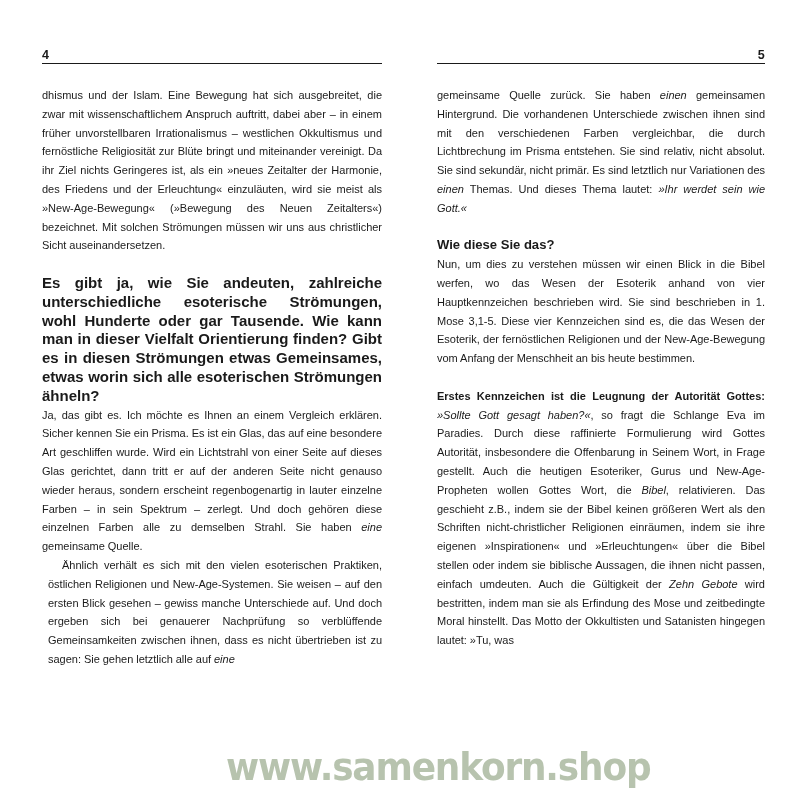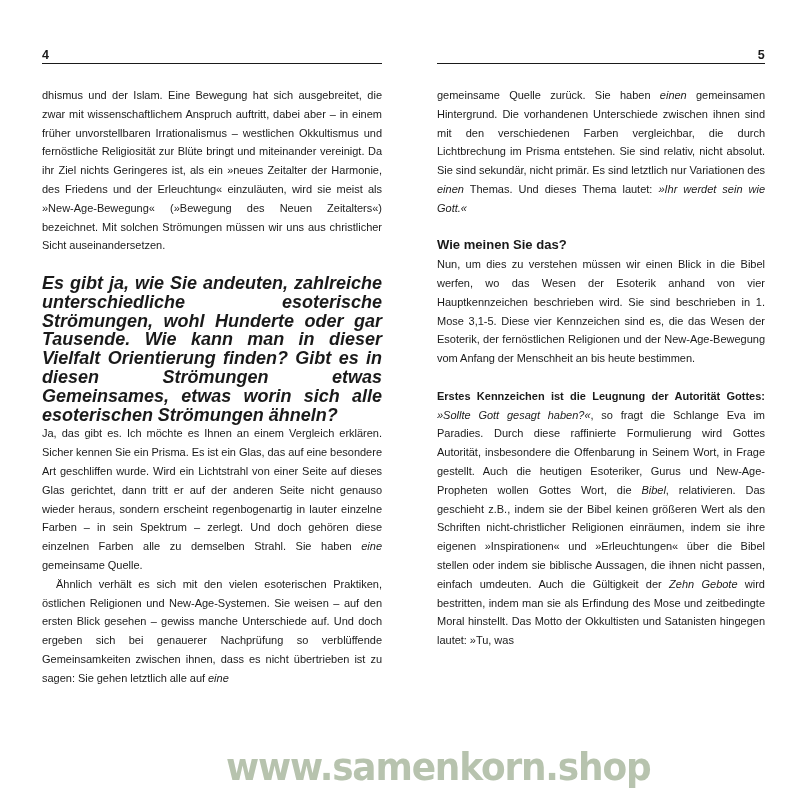--- a/index.html
+++ b/index.html
@@ -75,32 +75,32 @@
     font-size: 11px;
     line-height: 18.8px;
     text-align: justify;
     text-justify: inter-word;
     hyphens: manual;
     word-spacing: -0.1px;
     letter-spacing: -0.01px;
   }
   p.para + p.para.cont {
     text-indent: 14px;
+    margin-left: 6px;
   }
 
   p.para.gap-after { margin-bottom: 18.8px; }
 
   p.question {
     font-weight: 700;
     margin: 0;
-    font-size: 18px;
+    font-size: 15px;
     line-height: 18.8px;
     text-align: justify;
     word-spacing: -0.2px;
-    font-style: italic;
   }
 
   p.heading {
     font-weight: 700;
     margin: 0;
     font-size: 13.05px;
     line-height: 18.8px;
     text-align: left;
   }
 
@@ -158,21 +158,21 @@
 
     <div class="running-head right">
       <span class="folio">5</span>
       <div class="head-rule"></div>
     </div>
 
     <div class="column">
 
       <p class="para gap-after nostretch"><span>gemeinsame Quelle zurück. Sie haben </span><em class="it">einen</em><span> gemeinsamen Hintergrund. Die vorhandenen Unterschiede zwischen ihnen sind mit den verschiedenen Farben vergleichbar, die durch Lichtbrechung im Prisma entstehen. Sie sind relativ, nicht absolut. Sie sind sekundär, nicht primär. Es sind letztlich nur Variationen des </span><em class="it">einen</em><span> Themas. Und dieses Thema lautet: </span><em class="it">»Ihr werdet sein wie Gott.«</em></p>
 
-      <p class="heading gap-after">Wie meinen Sie das?</p>
+      <p class="heading gap-after">Wie diese Sie das?</p>
 
       <p class="para gap-after nostretch">Nun, um dies zu verstehen müssen wir einen Blick in die Bibel werfen, wo das Wesen der Esoterik anhand von vier Hauptkennzeichen beschrieben wird. Sie sind beschrieben in 1. Mose 3,1-5. Diese vier Kennzeichen sind es, die das Wesen der Esoterik, der fernöstlichen Religionen und der New-Age-Bewegung vom Anfang der Menschheit an bis heute bestimmen.</p>
 
       <p class="para nostretch"><span class="lead-in">Erstes Kennzeichen ist die Leugnung der Autorität Gottes:</span><span> </span><em class="it">»Sollte Gott gesagt haben?«</em><span>, so fragt die Schlange Eva im Paradies. Durch diese raffinierte Formulierung wird Gottes Autorität, insbesondere die Offenbarung in Seinem Wort, in Frage gestellt. Auch die heutigen Esoteriker, Gurus und New-Age-Propheten wollen Gottes Wort, die </span><em class="it">Bibel</em><span>, relativieren. Das geschieht z.B., indem sie der Bibel keinen größeren Wert als den Schriften nicht-christlicher Religionen einräumen, indem sie ihre eigenen »Inspirationen« und »Erleuchtungen« über die Bibel stellen oder indem sie biblische Aussagen, die ihnen nicht passen, einfach umdeuten. Auch die Gültigkeit der </span><em class="it">Zehn Gebote</em><span> wird bestritten, indem man sie als Erfindung des Mose und zeitbedingte Moral hinstellt. Das Motto der Okkultisten und Satanisten hingegen lautet: »Tu, was</span></p>
 
     </div>
   </div>
 
 </div>
 

